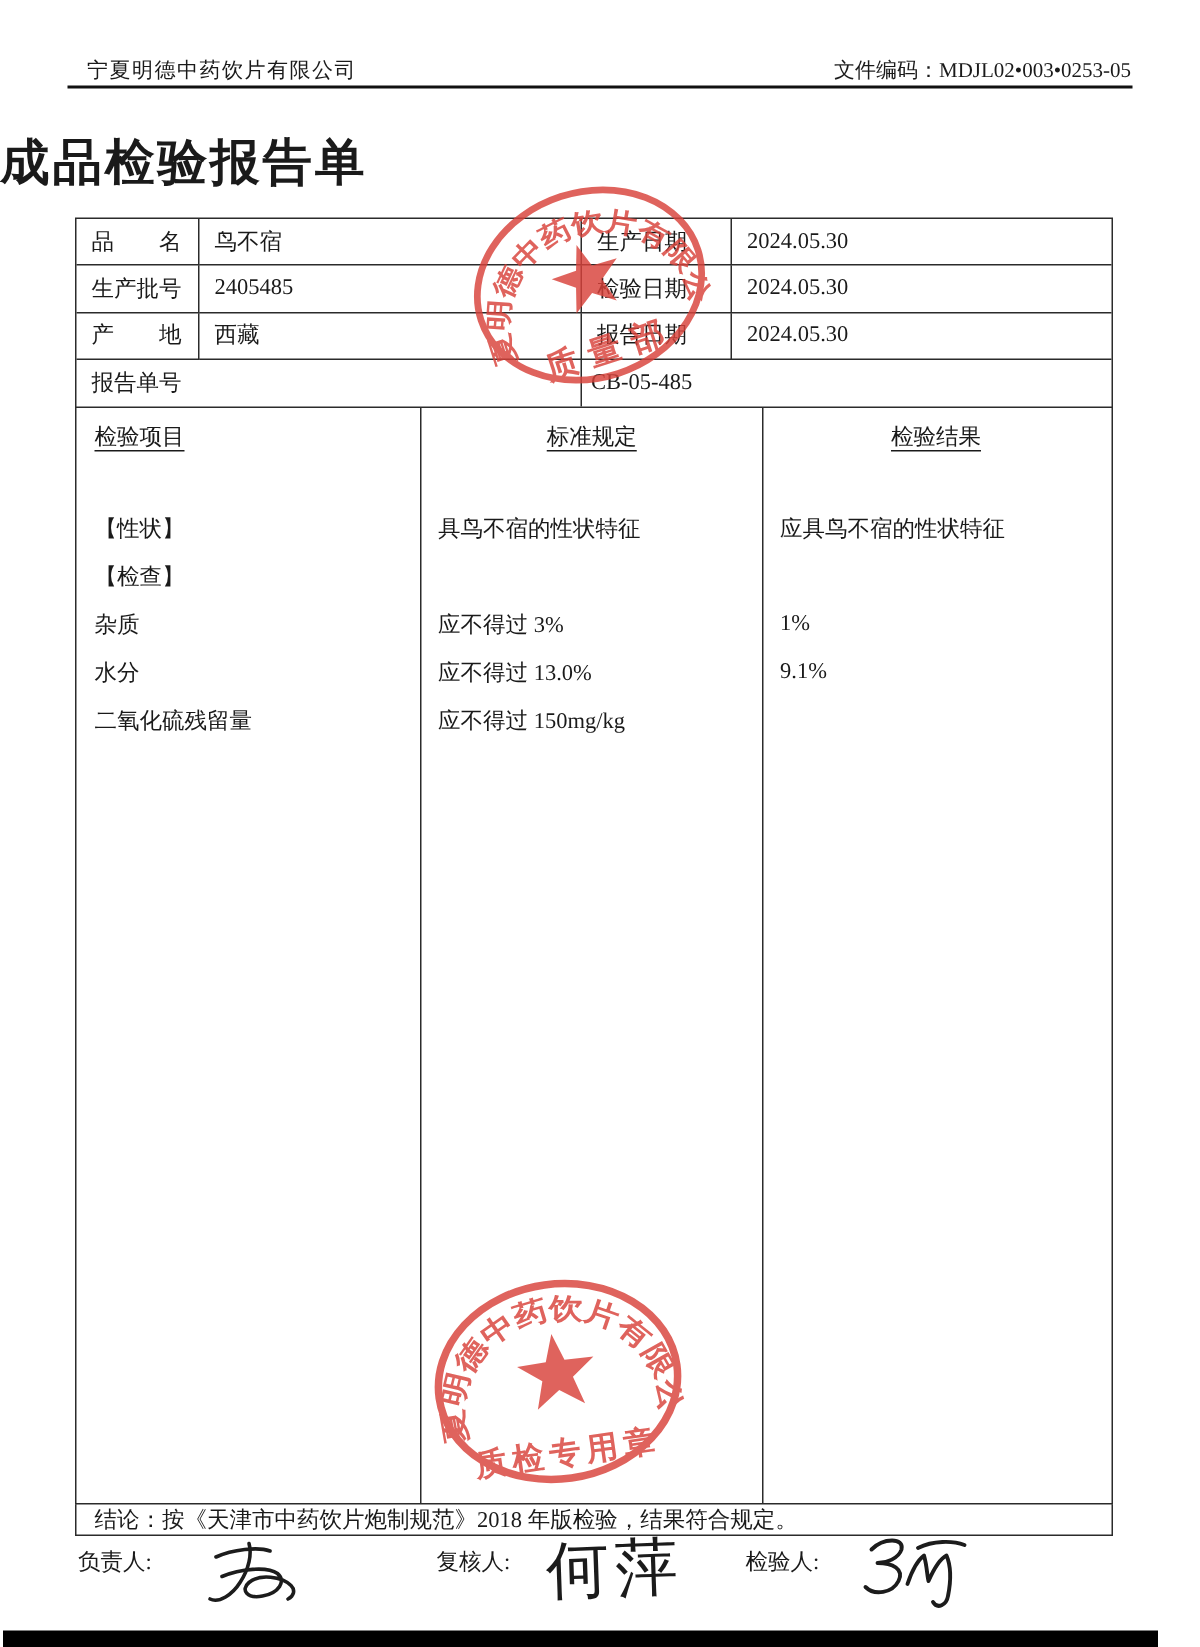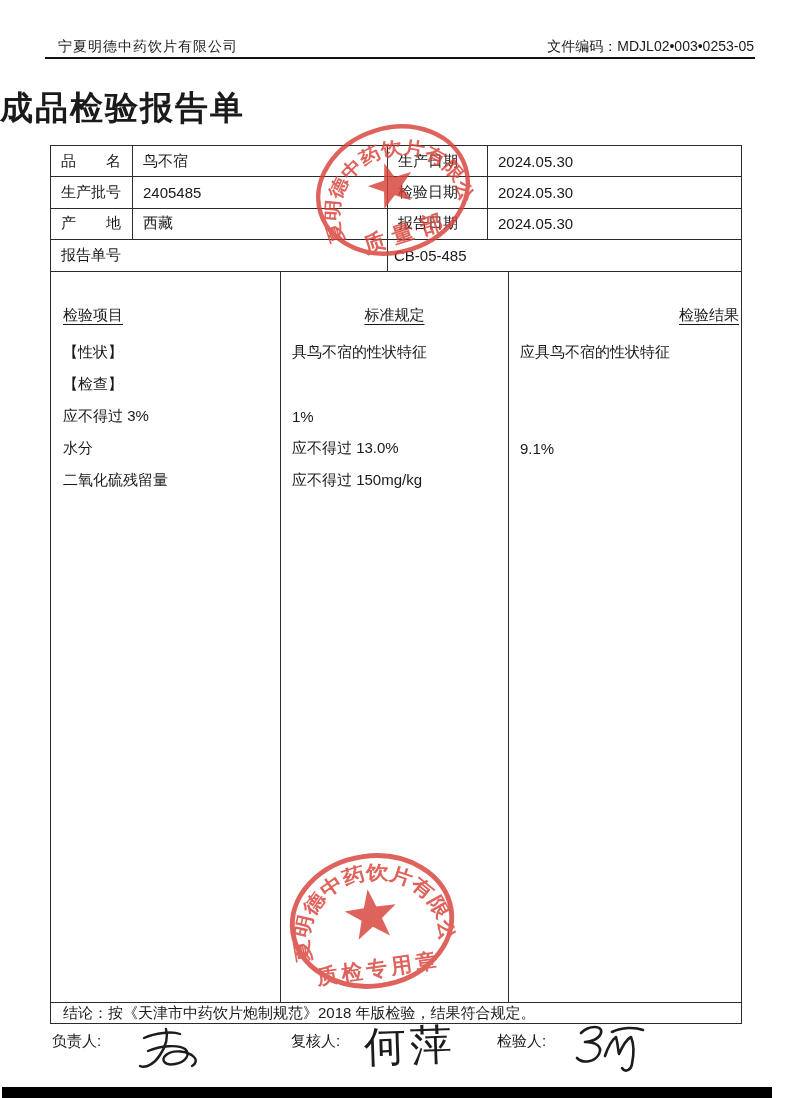--- a/index.html
+++ b/index.html
@@ -1,18 +1,18 @@
 <!DOCTYPE html>
 <html><head>
 <meta charset="utf-8">
 <style>
   html,body{margin:0;padding:0;background:#ffffff;}
   #page{
     position:relative;width:800px;height:1098px;background:#ffffff;
-    font-family:Liberation Sans, sans-serif;color:#1a1a1a;overflow:hidden;
+    font-family:Liberation Serif, serif;color:#1a1a1a;overflow:hidden;
   }
   
   .hdr-company{position:absolute;left:58px;top:38px;font-size:14px;letter-spacing:1px;}
   .hdr-code{position:absolute;right:46px;top:38px;font-size:14px;}
   .hdr-rule{position:absolute;left:45px;top:57px;width:710px;height:2px;background:#111;}
   
   .title{position:absolute;left:0;top:86px;width:100%;
          font-size:33px;font-weight:bold;letter-spacing:2px;}
   
   .info{position:absolute;left:50px;top:145px;width:692px;height:127px;
@@ -22,21 +22,21 @@
   .info .c{border-right:1px solid #2b2b2b;border-bottom:1px solid #2b2b2b;
            display:flex;align-items:center;padding-left:10px;box-sizing:border-box;}
   .info .c.last{border-right:none;}
   .info .c.bot{border-bottom:none;}
   .info .span2{grid-column:1 / 3;}
   .info .span2v{grid-column:3 / 5;padding-left:6px;}
   
   .insp{position:absolute;left:50px;top:272px;width:692px;height:731px;
         border:1px solid #2b2b2b;border-top:none;box-sizing:border-box;font-size:15px;}
   .insp .vline{position:absolute;top:0;bottom:0;width:1px;background:#2b2b2b;}
-  .insp .hcell{position:absolute;top:10px;text-decoration:underline;text-underline-offset:4px;margin-top:24px;}
+  .insp .hcell{position:absolute;top:10px;text-decoration:underline;text-underline-offset:4px;}
   .insp-rows{position:absolute;left:0;top:64px;width:690px;}
   .insp-row{display:grid;grid-template-columns:229px 228px 233px;height:32px;align-items:center;}
   .insp-row div{padding-left:12px;}
   
   .conclusion{position:absolute;left:50px;top:1003px;width:692px;height:21px;
         border:1px solid #2b2b2b;border-top:none;box-sizing:border-box;
         display:flex;align-items:center;padding-left:12px;font-size:15px;}
   
   .sign-label{position:absolute;top:1032px;font-size:15px;}
   .sig-text{position:absolute;left:364px;top:1018px;font-size:42px;color:#1b1b1b;
@@ -76,34 +76,35 @@
 
     <div class="c span2 bot">报告单号</div>
     <div class="c span2v last bot">CB-05-485</div>
   </div>
 
   <div class="insp">
     <div class="vline" style="left:229px;"></div>
     <div class="vline" style="left:457px;"></div>
     <div class="hcell" style="left:12px;">检验项目</div>
     <div class="hcell" style="left:230px;width:227px;text-align:center;">标准规定</div>
-    <div class="hcell" style="left:458px;width:230px;text-align:right;">检验结果</div>
+    <div class="hcell" style="left:458px;width:230px;text-align:center;">检验结果</div>
 
     <div class="insp-rows">
       <div class="insp-row">
         <div>【性状】</div>
         <div>具鸟不宿的性状特征</div>
         <div>应具鸟不宿的性状特征</div>
       </div>
       <div class="insp-row">
         <div>【检查】</div>
         <div></div>
         <div></div>
       </div>
       <div class="insp-row">
+        <div>杂质</div>
         <div>应不得过 3%</div>
         <div>1%</div>
       </div>
       <div class="insp-row">
         <div>水分</div>
         <div>应不得过 13.0%</div>
         <div>9.1%</div>
       </div>
       <div class="insp-row">
         <div>二氧化硫残留量</div>

